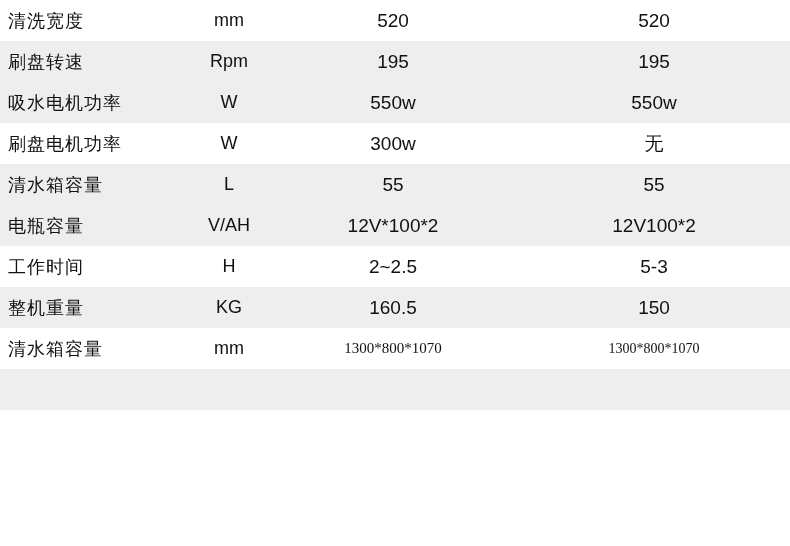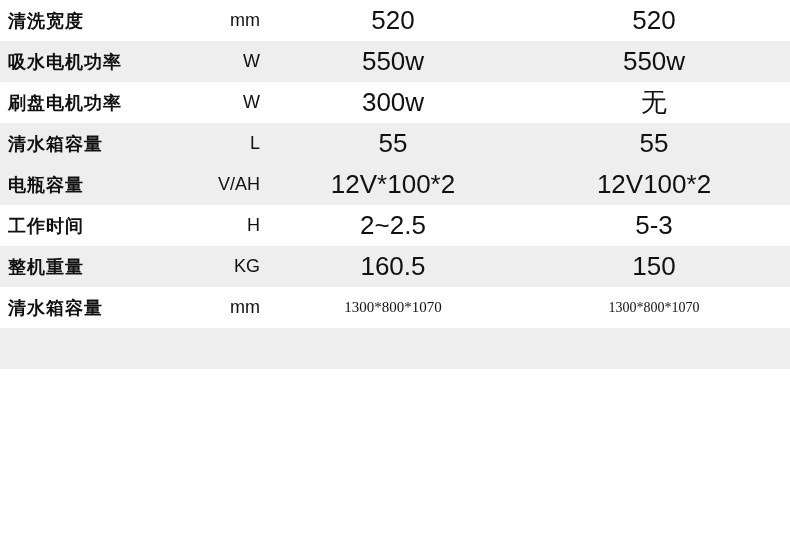--- a/index.html
+++ b/index.html
@@ -30,31 +30,31 @@
     height: 41px;
     padding: 0 8px;
     border: none;
     color: #111111;
     vertical-align: middle;
   }
   td.label {
     text-align: left;
     padding-left: 46px;
     font-size: 18px;
-    font-weight: bold;
+    font-weight: normal;
     letter-spacing: 1px;
   }
   td.unit {
-    text-align: right;
+    text-align: center;
     padding-left: 18px;
     font-size: 18px;
   }
   td.val {
     text-align: center;
-    font-size: 26px;
+    font-size: 19px;
   }
   td.val.small {
     font-size: 15px;
     font-family: Liberation Serif, serif;
   }
   td.val2.small {
     font-size: 14px;
   }
   .spacer {
     height: 41px;
@@ -74,20 +74,26 @@
     <col class="c-unit">
     <col class="c-v1">
     <col class="c-v2">
   </colgroup>
   <tbody>
     <tr class="row-odd">
       <td class="label">清洗宽度</td>
       <td class="unit">mm</td>
       <td class="val val1">520</td>
       <td class="val val2">520</td>
+    </tr>
+    <tr class="row-even">
+      <td class="label">刷盘转速</td>
+      <td class="unit">Rpm</td>
+      <td class="val val1">195</td>
+      <td class="val val2">195</td>
     </tr>
     <tr class="row-even">
       <td class="label">吸水电机功率</td>
       <td class="unit">W</td>
       <td class="val val1">550w</td>
       <td class="val val2">550w</td>
     </tr>
     <tr class="row-odd">
       <td class="label">刷盘电机功率</td>
       <td class="unit">W</td>

